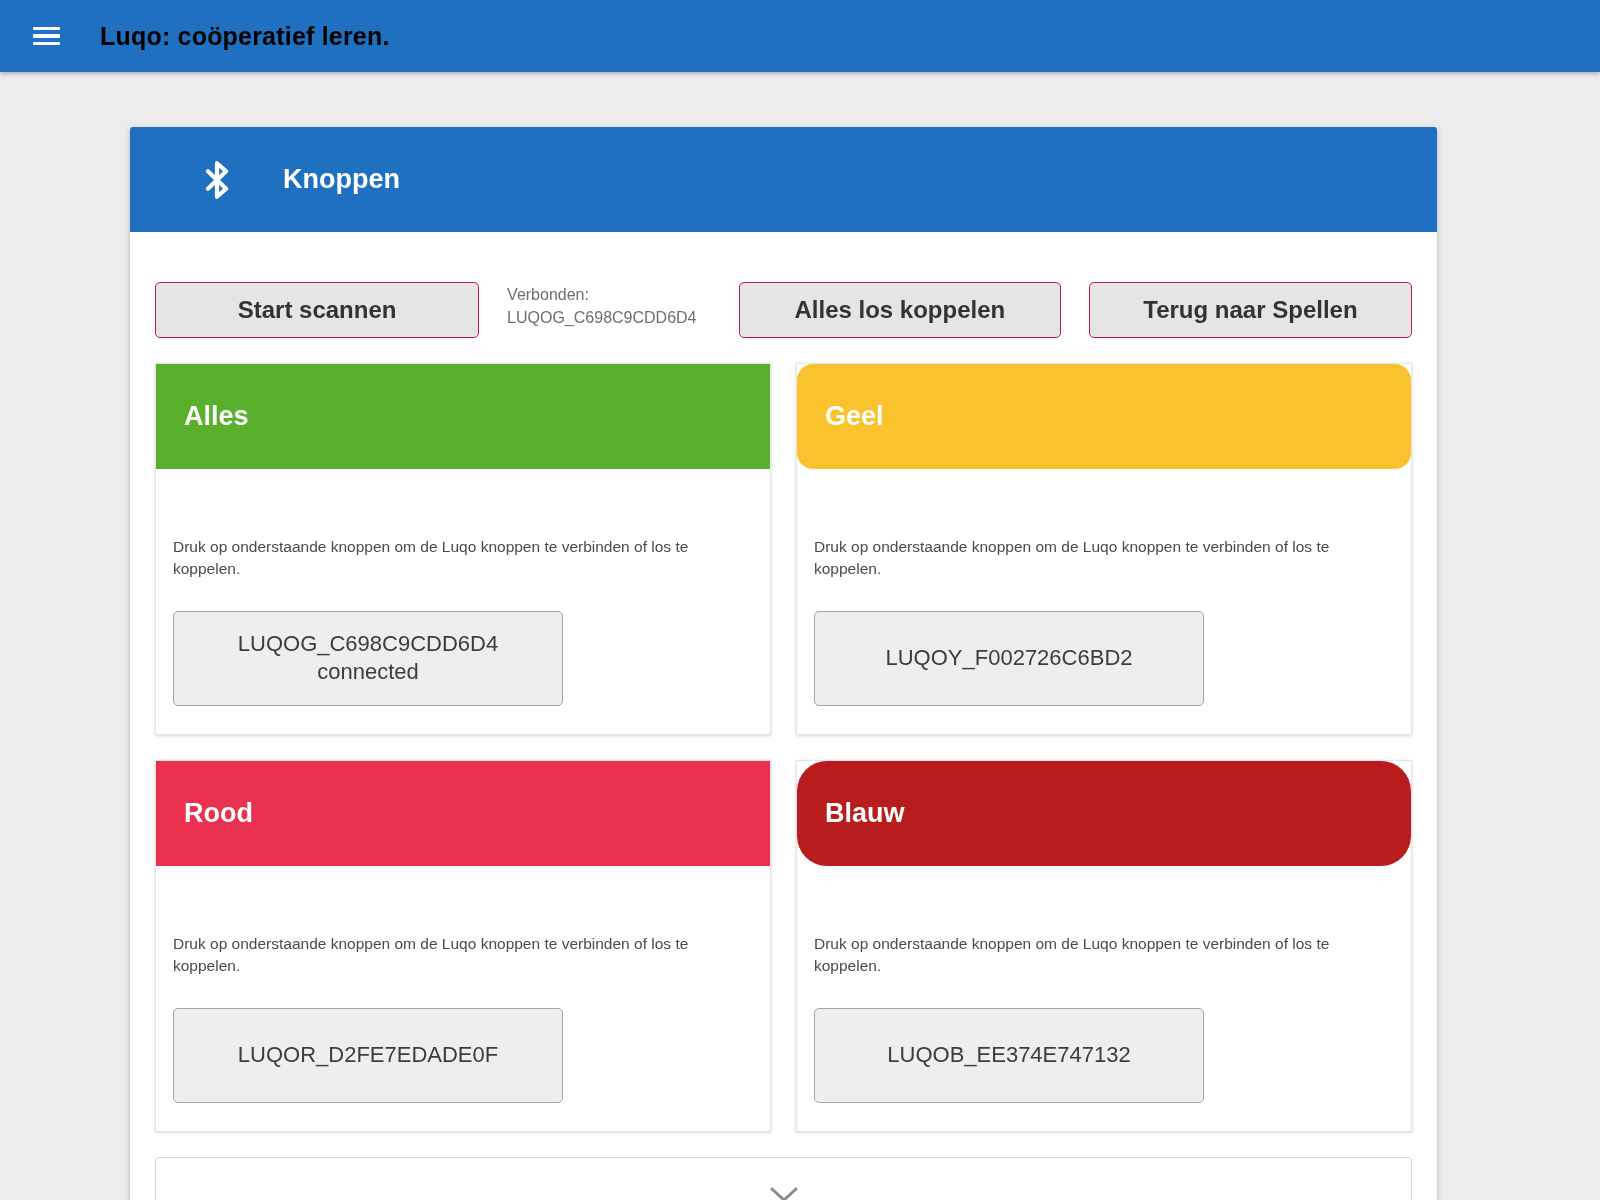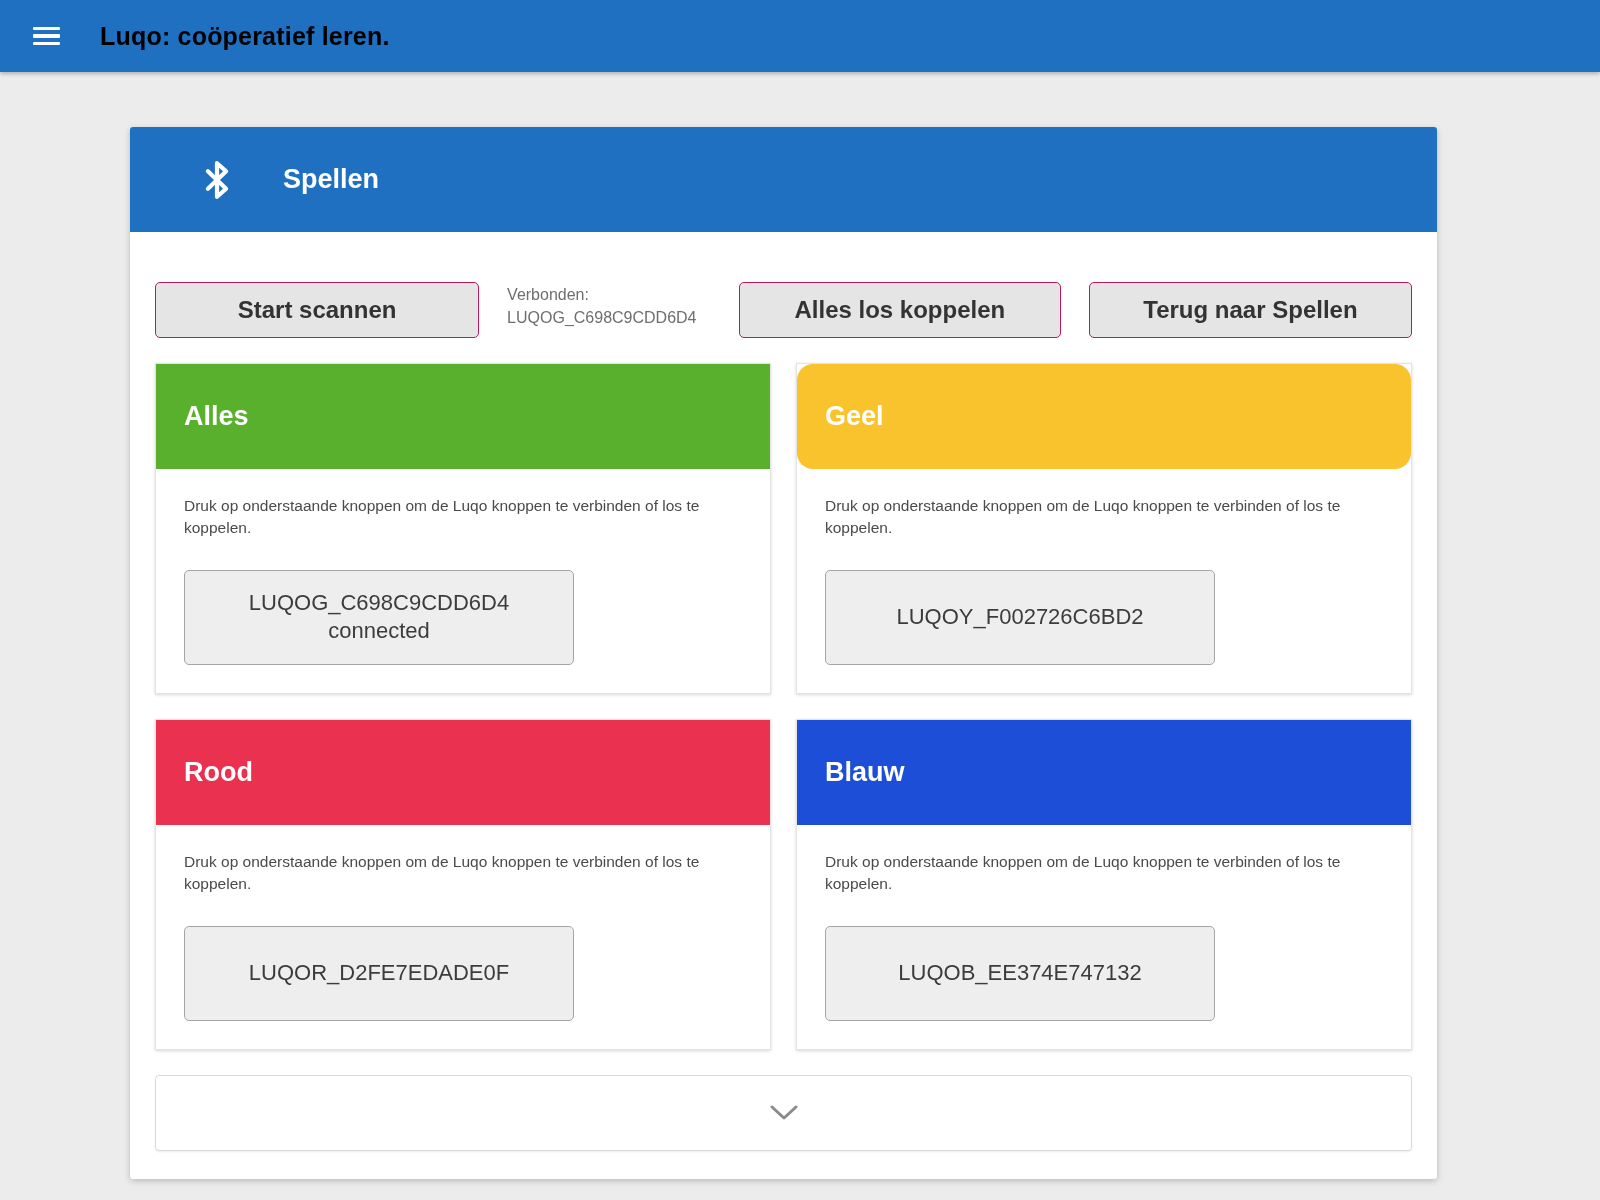--- a/index.html
+++ b/index.html
@@ -108,21 +108,21 @@
     height: 105px;
     display: flex;
     align-items: center;
     padding-left: 28px;
   }
   .color-card-title {
     color: #ffffff;
     font-size: 27px;
     font-weight: bold;
   }
-  .color-card-body { padding: 26px 28px 28px 28px; }
+  .color-card-body { padding: 26px 28px 28px 17px; margin-top: 41px; }
   .color-card-desc {
     font-size: 15.5px;
     color: #4a4a4a;
     line-height: 1.45;
     max-width: 552px;
   }
   .device-btn {
     margin-top: 30px;
     width: 390px;
     min-height: 95px;
@@ -165,21 +165,21 @@
   </div>
   <div class="appbar-title">Luqo: coöperatief leren.</div>
 </div>
 
 <div class="main-card">
 
   <div class="main-card-header" style="background-color: rgb(31, 112, 193);">
     <svg class="bt-icon" width="42" height="46" viewBox="0 0 24 24">
       <path d="M6.8 7 L17.2 17 L12 21.6 L12 2.4 L17.2 7 L6.8 17" fill="none" stroke="#ffffff" stroke-width="2.4" stroke-linejoin="round" stroke-linecap="round"></path>
     </svg>
-    <div class="main-card-title">Spellen</div>
+    <div class="main-card-title">Knoppen</div>
   </div>
 
   <div class="main-card-body">
 
     <div class="actions">
       <button class="btn btn-start">Start scannen</button>
       <div class="connect-status">
         <div>Verbonden:</div>
         <div>LUQOG_C698C9CDD6D4</div>
       </div>
@@ -222,21 +222,21 @@
         <div class="color-card-body">
           <div class="color-card-desc">Druk op onderstaande knoppen om de Luqo knoppen te verbinden of los te koppelen.</div>
           <button class="device-btn">
             <div>LUQOR_D2FE7EDADE0F</div>
             <div></div>
           </button>
         </div>
       </div>
 
       <div class="color-card">
-        <div class="color-card-header" style="background-color: #1d4ed8;">
+        <div class="color-card-header" style="background-color: #b91c1c; border-radius: 30px;">
           <div class="color-card-title">Blauw</div>
         </div>
         <div class="color-card-body">
           <div class="color-card-desc">Druk op onderstaande knoppen om de Luqo knoppen te verbinden of los te koppelen.</div>
           <button class="device-btn">
             <div>LUQOB_EE374E747132</div>
             <div></div>
           </button>
         </div>
       </div>

